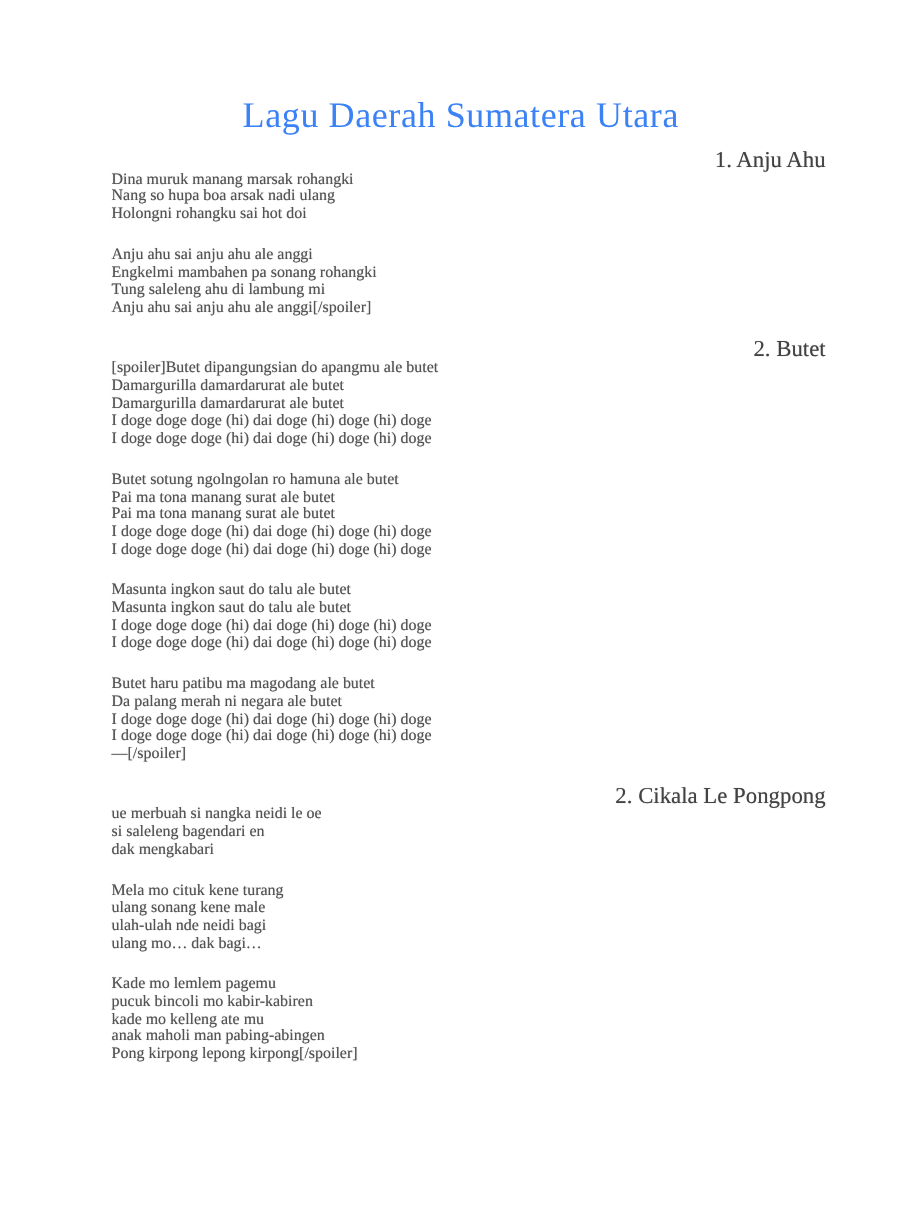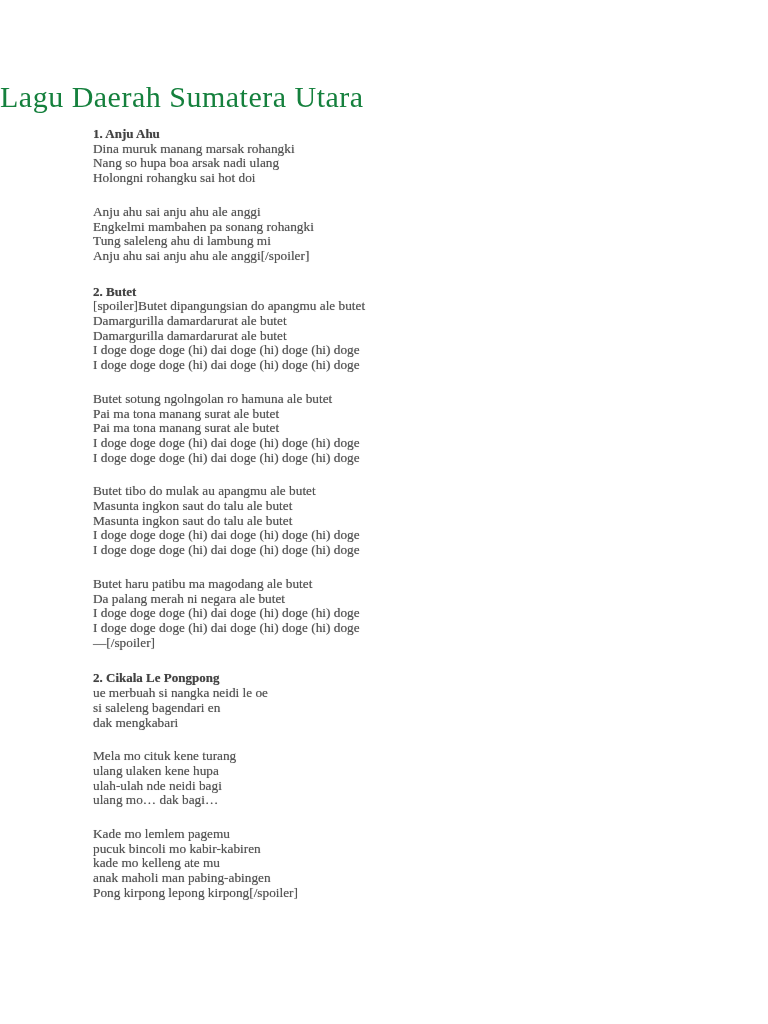--- a/index.html
+++ b/index.html
@@ -11,41 +11,43 @@
     position: relative;
     width: 768px;
     height: 1024px;
     background: #ffffff;
     overflow: hidden;
     font-family: "Liberation Serif", "DejaVu Serif", serif;
   }
   .doc-title {
     margin: 0;
     padding-top: 80px;
+    text-align: center;
     font-size: 30px;
     line-height: 34px;
     font-weight: 400;
-    color: #15803d;
+    color: #3b82f6;
     letter-spacing: 0.5px;
   }
   .songs {
     margin: 13px 80px 0 93px;
     font-size: 13.3px;
     line-height: 14.7px;
     color: #535353;
     text-shadow: 0 0 0.7px rgba(96,96,96,0.65);
   }
   .song { margin-top: 21px; }
   .song:first-child { margin-top: 0; }
   .song-heading {
     margin: 0;
-    font-size: 13px;
+    font-size: 19px;
     line-height: 14.7px;
-    font-weight: 700;
+    font-weight: 400;
     color: #424242;
+    text-align: right;
   }
   .stanza { margin: 0 0 19px 0; }
   .stanza:last-child { margin-bottom: 0; }
   .lyric-line { white-space: pre; }
 </style>
 </head>
 <body>
 
 <div class="page">
   <h1 class="doc-title">Lagu Daerah Sumatera Utara</h1>
@@ -74,21 +76,20 @@
           <div class="lyric-line">I doge doge doge (hi) dai doge (hi) doge (hi) doge</div>
         </div>
         <div class="stanza">
           <div class="lyric-line">Butet sotung ngolngolan ro hamuna ale butet</div>
           <div class="lyric-line">Pai ma tona manang surat ale butet</div>
           <div class="lyric-line">Pai ma tona manang surat ale butet</div>
           <div class="lyric-line">I doge doge doge (hi) dai doge (hi) doge (hi) doge</div>
           <div class="lyric-line">I doge doge doge (hi) dai doge (hi) doge (hi) doge</div>
         </div>
         <div class="stanza">
-          <div class="lyric-line">Butet tibo do mulak au apangmu ale butet</div>
           <div class="lyric-line">Masunta ingkon saut do talu ale butet</div>
           <div class="lyric-line">Masunta ingkon saut do talu ale butet</div>
           <div class="lyric-line">I doge doge doge (hi) dai doge (hi) doge (hi) doge</div>
           <div class="lyric-line">I doge doge doge (hi) dai doge (hi) doge (hi) doge</div>
         </div>
         <div class="stanza">
           <div class="lyric-line">Butet haru patibu ma magodang ale butet</div>
           <div class="lyric-line">Da palang merah ni negara ale butet</div>
           <div class="lyric-line">I doge doge doge (hi) dai doge (hi) doge (hi) doge</div>
           <div class="lyric-line">I doge doge doge (hi) dai doge (hi) doge (hi) doge</div>
@@ -97,21 +98,21 @@
       </div>
       <div class="song">
         <h2 class="song-heading">2. Cikala Le Pongpong</h2>
         <div class="stanza">
           <div class="lyric-line">ue merbuah si nangka neidi le oe</div>
           <div class="lyric-line">si saleleng bagendari en</div>
           <div class="lyric-line">dak mengkabari</div>
         </div>
         <div class="stanza">
           <div class="lyric-line">Mela mo cituk kene turang</div>
-          <div class="lyric-line">ulang ulaken kene hupa</div>
+          <div class="lyric-line">ulang sonang kene male</div>
           <div class="lyric-line">ulah-ulah nde neidi bagi</div>
           <div class="lyric-line">ulang mo… dak bagi…</div>
         </div>
         <div class="stanza">
           <div class="lyric-line">Kade mo lemlem pagemu</div>
           <div class="lyric-line">pucuk bincoli mo kabir-kabiren</div>
           <div class="lyric-line">kade mo kelleng ate mu</div>
           <div class="lyric-line">anak maholi man pabing-abingen</div>
           <div class="lyric-line">Pong kirpong lepong kirpong[/spoiler]</div>
         </div>

